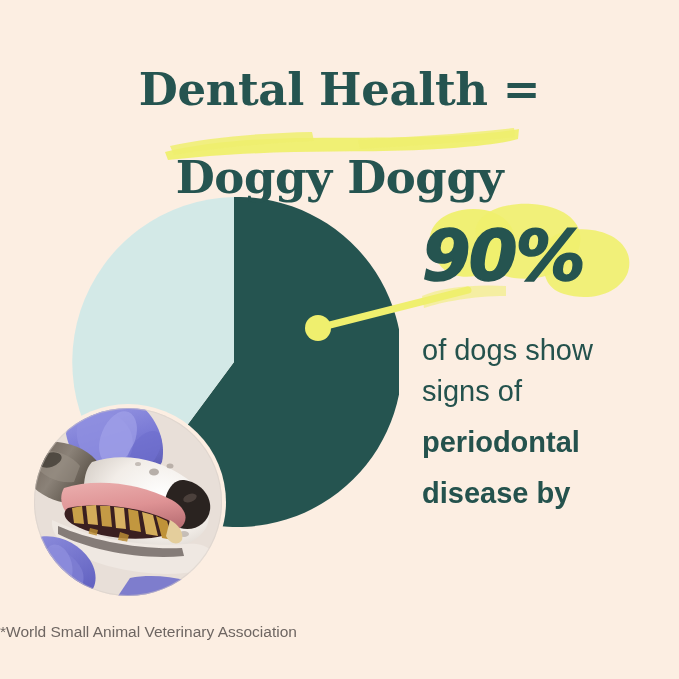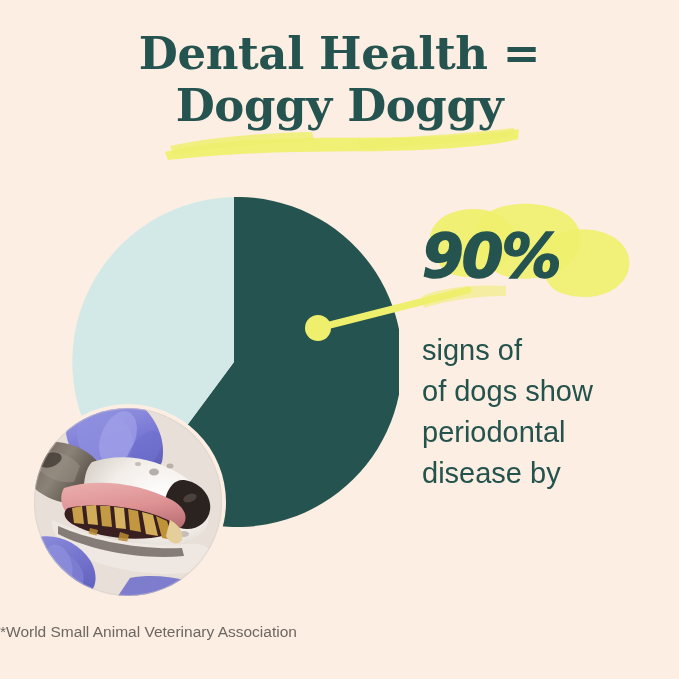--- a/index.html
+++ b/index.html
@@ -33,20 +33,21 @@
   .title-line {
     position: relative;
     display: block;
     font-family: "DejaVu Serif", "Liberation Serif", serif;
     font-weight: bold;
     font-size: 45px;
     line-height: 52px;
     letter-spacing: -0.4px;
     color: #255450;
     white-space: nowrap;
+    margin-top: 36px;
   }
   #title-highlight {
     position: absolute;
     left: 162px;
     top: 126px;
     width: 360px;
     height: 34px;
     z-index: 3;
     pointer-events: none;
   }
@@ -108,42 +109,42 @@
   }
   #stat-value {
     position: absolute;
     left: 8px;
     top: 8px;
     width: 226px;
     z-index: 2;
     font-family: "DejaVu Sans", sans-serif;
     font-weight: bold;
     font-style: italic;
-    font-size: 60px;
+    font-size: 70px;
     line-height: 104px;
     letter-spacing: -2px;
     color: #255450;
     white-space: nowrap;
     -webkit-text-stroke: 1.5px #255450;
   }
 
   
   #body-copy {
     position: absolute;
     left: 422px;
     top: 330px;
     width: 240px;
     z-index: 6;
     font-family: "Liberation Sans", sans-serif;
     font-size: 29px;
     line-height: 41px;
     color: #24524D;
   }
   #body-copy .light { font-weight: normal; }
-  #body-copy .strong { font-weight: normal; }
+  #body-copy .strong { font-weight: bold; margin-top: 10px; }
 
   
   #footnote {
     position: absolute;
     left: 0;
     top: 622px;
     width: 557px;
     text-align: left;
     z-index: 6;
     font-family: "Liberation Sans", sans-serif;
@@ -285,21 +286,21 @@
       <path d="M62 40 C58 20 84 6 118 8 C150 10 170 26 166 48
                C162 72 132 86 100 82 C72 78 64 60 62 40 Z" fill="#EFEF6E" opacity="0.9"></path>
       <path d="M128 62 C124 44 148 30 178 34 C206 38 220 56 214 76
                C206 98 176 106 150 98 C130 92 130 76 128 62 Z" fill="#EFEF6E" opacity="0.9"></path>
       <path d="M8 100 C26 92 58 88 92 90 L92 100 C58 100 28 106 10 112 Z" fill="#EFEF6E" opacity="0.55"></path>
     </svg>
     <div id="stat-value">90%</div>
   </div>
 
   <div id="body-copy">
+    <div class="light">of dogs show</div>
     <div class="light">signs of</div>
-    <div class="light">of dogs show</div>
     <div class="strong">periodontal</div>
     <div class="strong">disease by</div>
   </div>
 
   <div id="footnote">*World Small Animal Veterinary Association</div>
 
 </div>
 
 </body></html>

